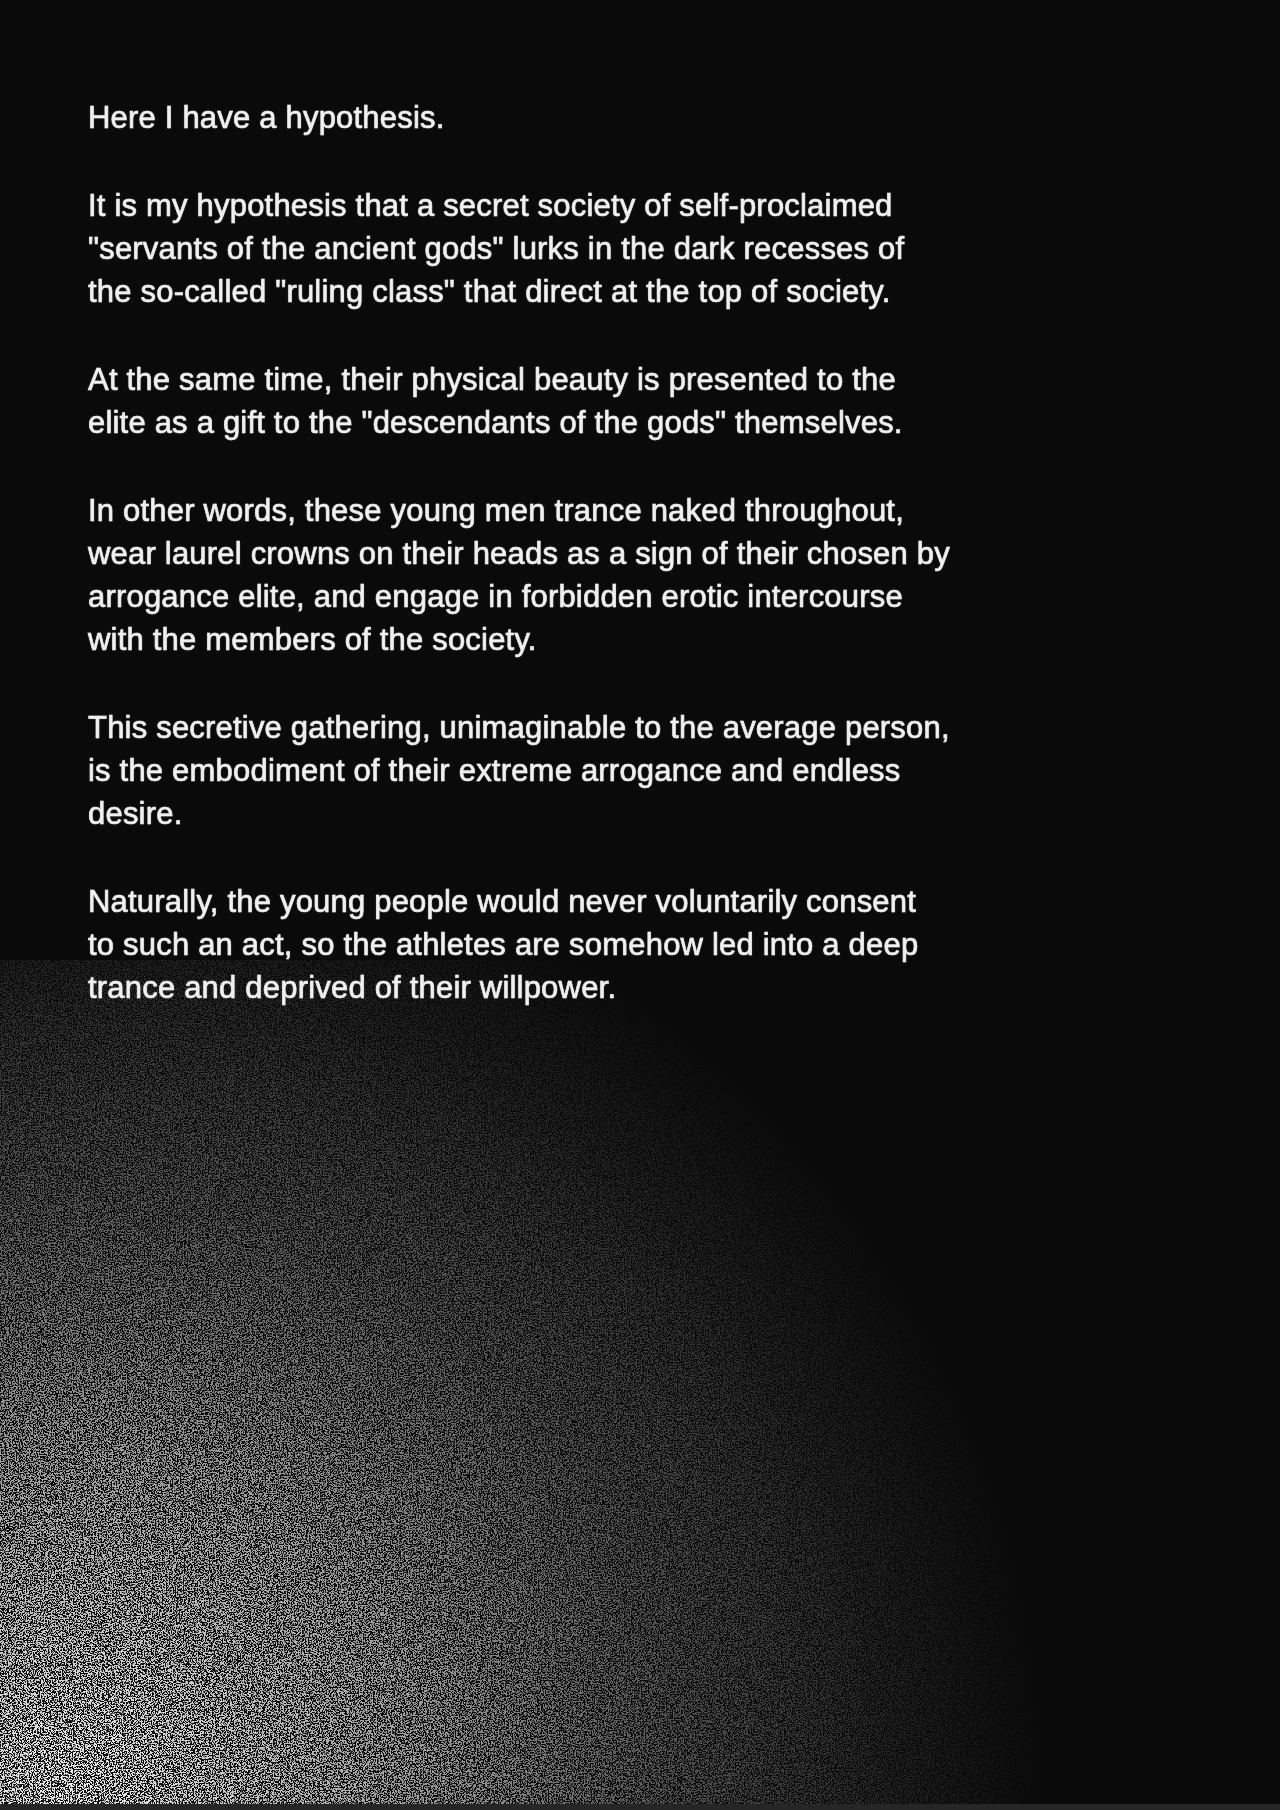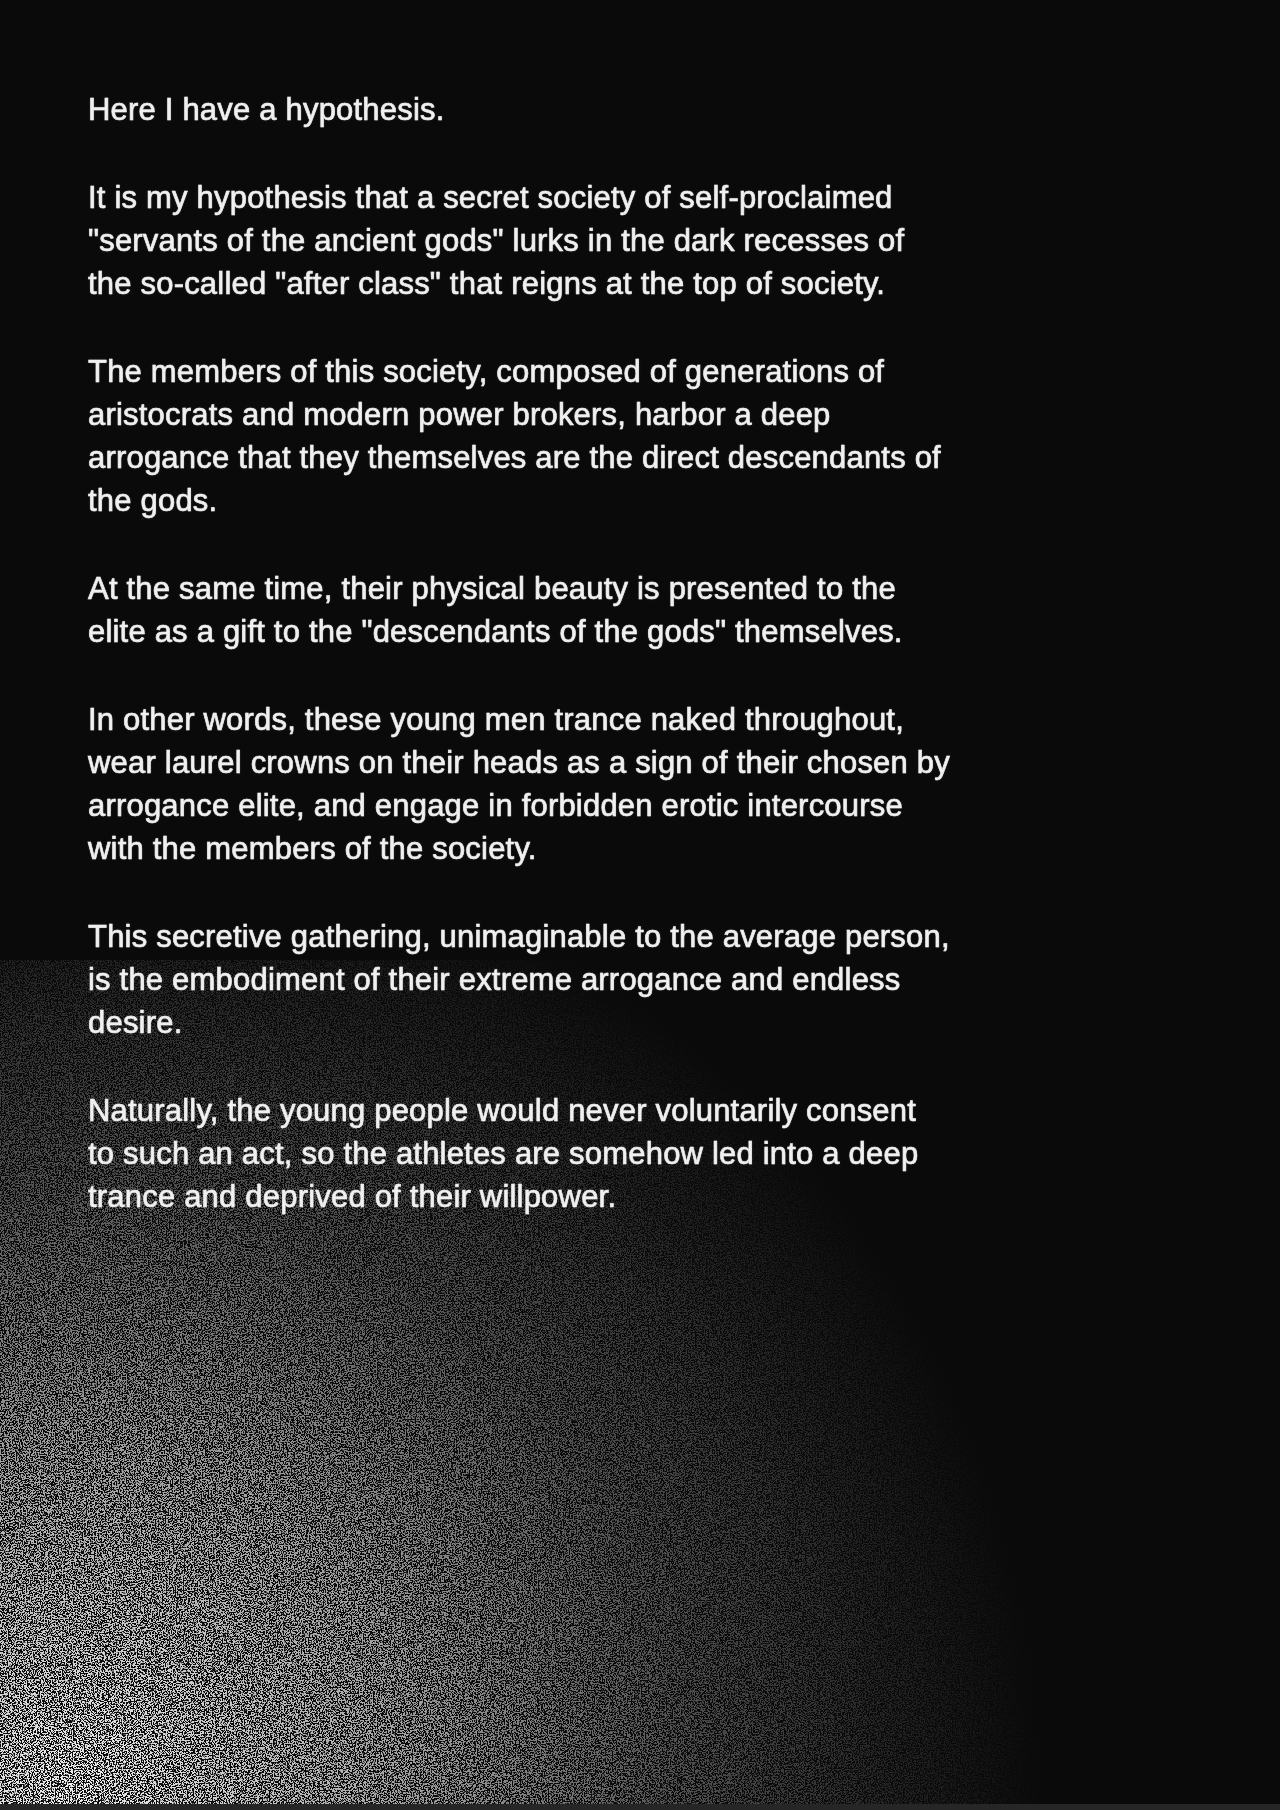--- a/index.html
+++ b/index.html
@@ -26,21 +26,21 @@
     width: 1080px;
     color: #f0f0f0;
     font-size: 31px;
     line-height: 43px;
     font-weight: 500;
     letter-spacing: 0.2px;
     -webkit-text-stroke: 0.6px #f0f0f0;
     text-shadow: 0 0 2px rgba(240,240,240,0.38);
   }
   .text-column p {
-    margin: 0 0 45px 0;
+    margin: 8px 0 45px 0;
     white-space: pre-line;
   }
   .grain {
     position: absolute;
     left: 0;
     top: 0;
     pointer-events: none;
   }
   .bottom-strip {
     position: absolute;
@@ -78,25 +78,21 @@
     </defs>
     <g mask="url(#fadeMask)">
       <rect x="0" y="960" width="1280" height="850" filter="url(#noiseF)"></rect>
     </g>
   </svg>
 
   <div class="text-column">
     <p>Here I have a hypothesis.</p>
     <p>It is my hypothesis that a secret society of self-proclaimed
 "servants of the ancient gods" lurks in the dark recesses of
-the so-called "after class" that reigns at the top of society.</p>
-    <p>The members of this society, composed of generations of
-aristocrats and modern power brokers, harbor a deep
-arrogance that they themselves are the direct descendants of
-the gods.</p>
+the so-called "ruling class" that direct at the top of society.</p>
     <p>At the same time, their physical beauty is presented to the
 elite as a gift to the "descendants of the gods" themselves.</p>
     <p>In other words, these young men trance naked throughout,
 wear laurel crowns on their heads as a sign of their chosen by
 arrogance elite, and engage in forbidden erotic intercourse
 with the members of the society.</p>
     <p>This secretive gathering, unimaginable to the average person,
 is the embodiment of their extreme arrogance and endless
 desire.</p>
     <p>Naturally, the young people would never voluntarily consent

